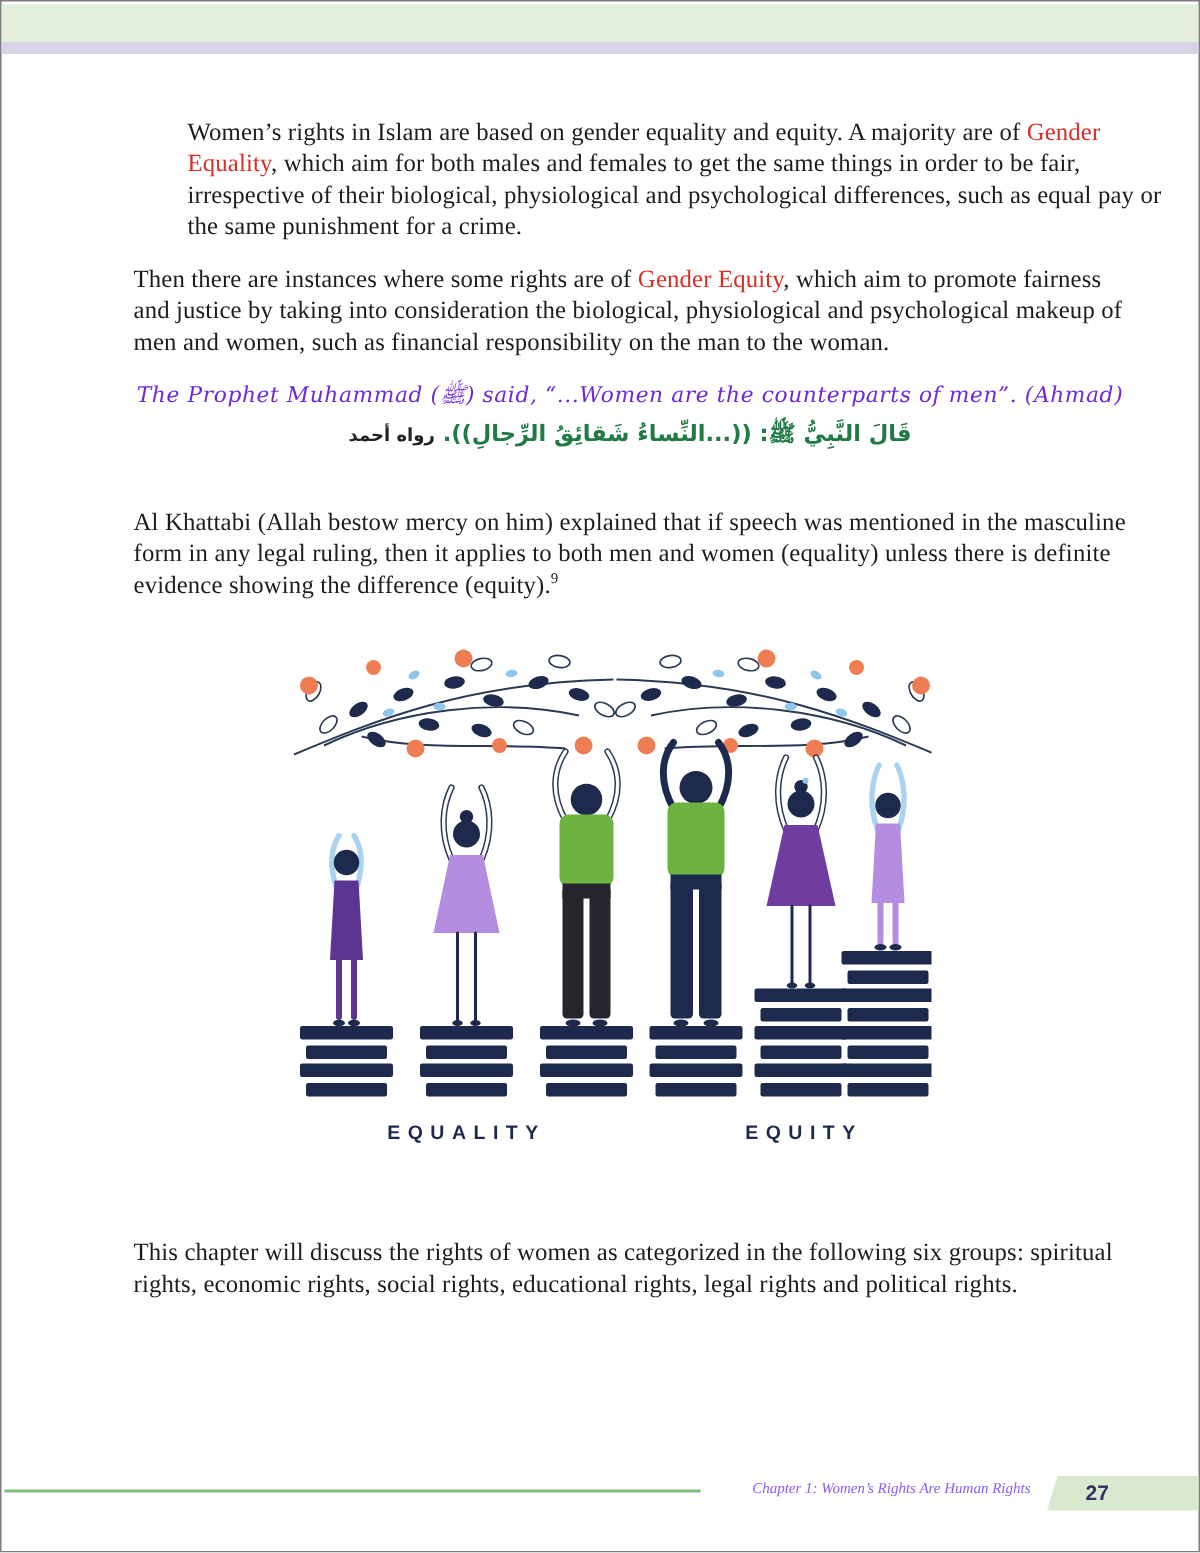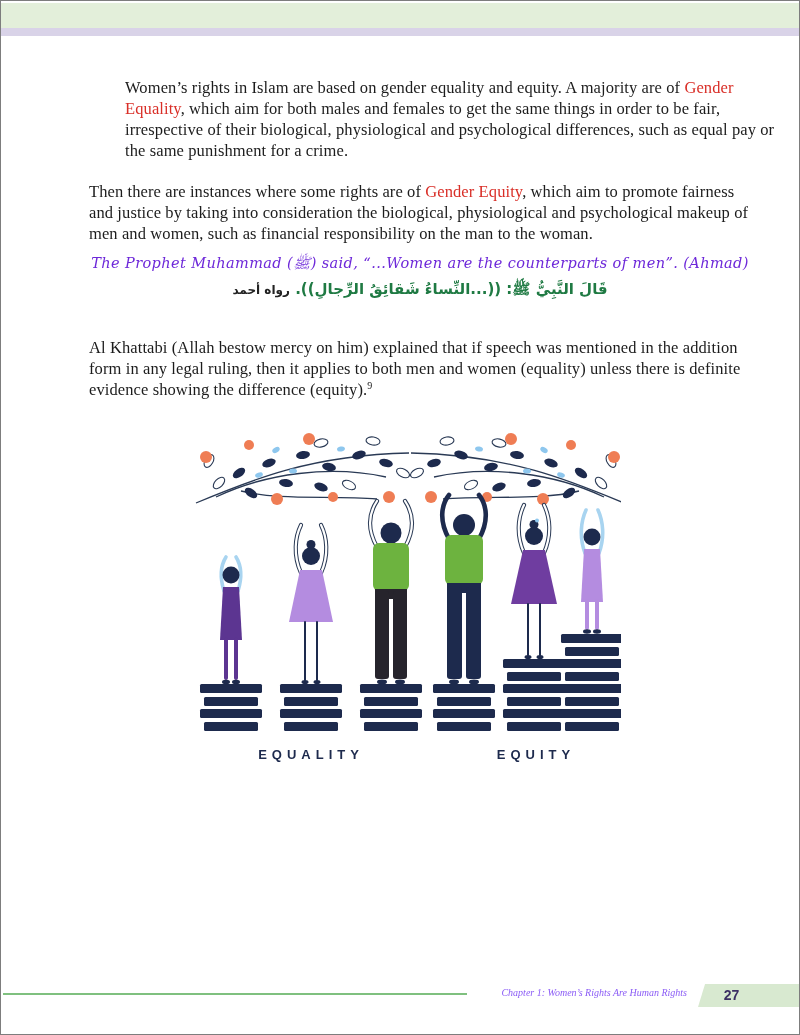--- a/index.html
+++ b/index.html
@@ -9,21 +9,21 @@
     font-family:"Liberation Serif",serif;color:#1c1c1c;
   }
   .band-green{position:absolute;left:0;top:2px;width:100%;height:25px;background:#e3efda;}
   .band-lavender{position:absolute;left:0;top:27px;width:100%;height:8px;background:#d9d3e8;}
   .para{
     position:absolute;left:88px;width:662px;
     font-size:16.5px;line-height:21px;letter-spacing:0.1px;
   }
   .hl{color:#d92e27;}
   .p1{top:59px;margin-left:36px;}
-  .p2{top:163px;font-family:Liberation Serif, serif;}
+  .p2{top:157px;font-family:Liberation Serif, serif;}
   .p3{top:319px;}
   .p4{top:806px;}
   .p5{top:894px;}
   sup.fn{font-size:10px;line-height:0;}
   .honorific{color:#97a6bb;font-family:"DejaVu Sans",sans-serif;font-size:14px;font-weight:300;}
   .quote-en{
     position:absolute;left:88px;top:253px;width:662px;text-align:center;
     font-family:"DejaVu Serif",serif;font-style:italic;
     font-size:14.5px;color:#6d28d9;letter-spacing:0.4px;
   }
@@ -74,21 +74,21 @@
   <div class="band-lavender"></div>
 
   <p class="para p1"><span>Women’s rights in Islam are based on gender equality and equity. A majority are of </span><span class="hl">Gender Equality</span><span>, which aim for both males and females to get the same things in order to be fair, irrespective of their biological, physiological and psychological differences, such as equal pay or the same punishment for a crime.</span></p>
 
   <p class="para p2"><span>Then there are instances where some rights are of </span><span class="hl">Gender Equity</span><span>, which aim to promote fairness and justice by taking into consideration the biological, physiological and psychological makeup of men and women, such as financial responsibility on the man to the woman.</span></p>
 
   <div class="quote-en">The Prophet Muhammad (ﷺ) said, “...Women are the counterparts of men”. (Ahmad)</div>
 
   <div class="quote-ar"><span>قَالَ النَّبِيُّ ﷺ: ((...النِّساءُ شَقائِقُ الرِّجالِ)).</span> <span class="ar-source">رواه أحمد</span></div>
 
-  <p class="para p3"><span>Al Khattabi (Allah bestow mercy on him) explained that if speech was mentioned in the addition form in any legal ruling, then it applies to both men and women (equality) unless there is definite evidence showing the difference (equity).</span><sup class="fn">9</sup></p>
+  <p class="para p3"><span>Al Khattabi (Allah bestow mercy on him) explained that if speech was mentioned in the masculine form in any legal ruling, then it applies to both men and women (equality) unless there is definite evidence showing the difference (equity).</span><sup class="fn">9</sup></p>
 
   <svg class="illustration" viewBox="0 0 440 345">
     <defs>
       <g id="c2">
         <rect x="-31" y="0" width="62" height="9" rx="1.5"></rect>
         <rect x="-27" y="13" width="54" height="9" rx="1.5"></rect>
       </g>
       <g id="branchL">
         <path class="stem" d="M15,78 C70,55 130,30 228,28"></path>
         <path class="stem" d="M35,72 C85,48 150,40 205,52"></path>
@@ -235,19 +235,20 @@
             <use href="#c2" y="50"></use>
             <use href="#c2" y="75"></use>
           </g>
       </g>
     </g>
 
     <text class="ill-label" x="130" y="334" text-anchor="middle">EQUALITY</text>
     <text class="ill-label" x="355" y="334" text-anchor="middle">EQUITY</text>
   </svg>
 
+  <p class="para p4">This chapter will discuss the rights of women as categorized in the following six groups: spiritual rights, economic rights, social rights, educational rights, legal rights and political rights.</p>
 
 
   <div class="footer-line"></div>
   <div class="footer-chapter">Chapter 1: Women’s Rights Are Human Rights</div>
   <div class="page-tab"><span class="page-num">27</span></div>
 
 </div>
 
 </body></html>

